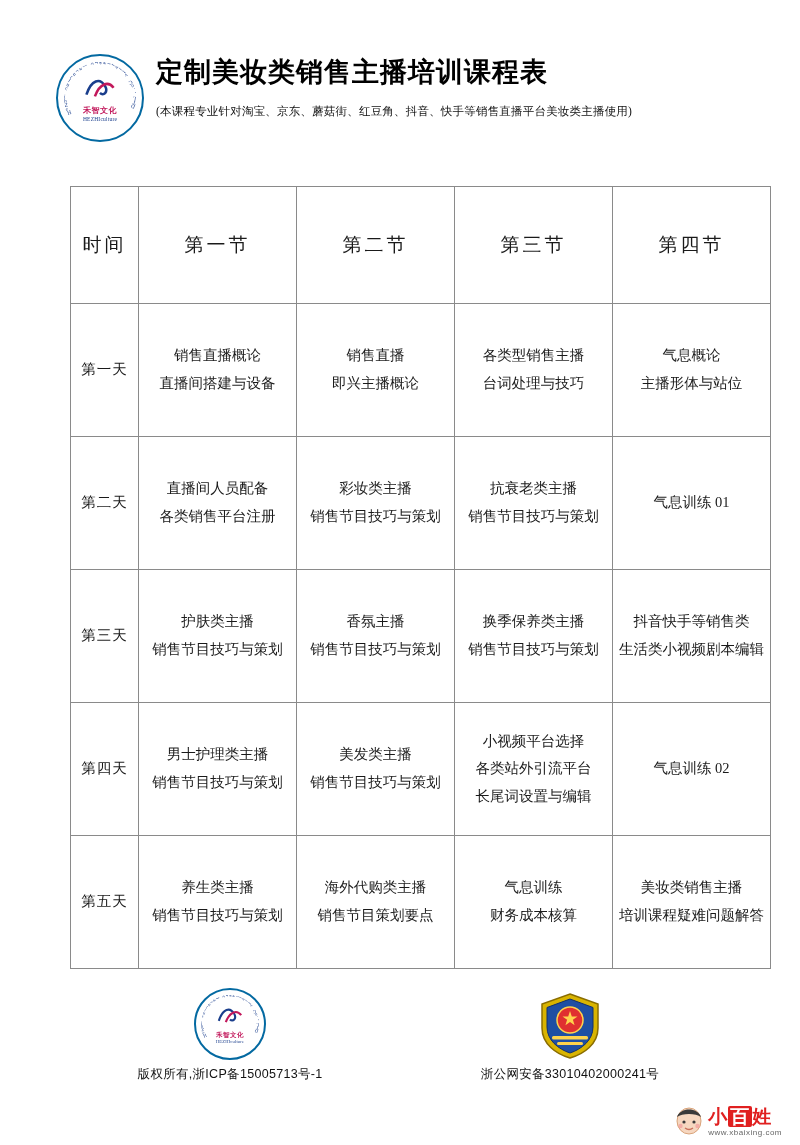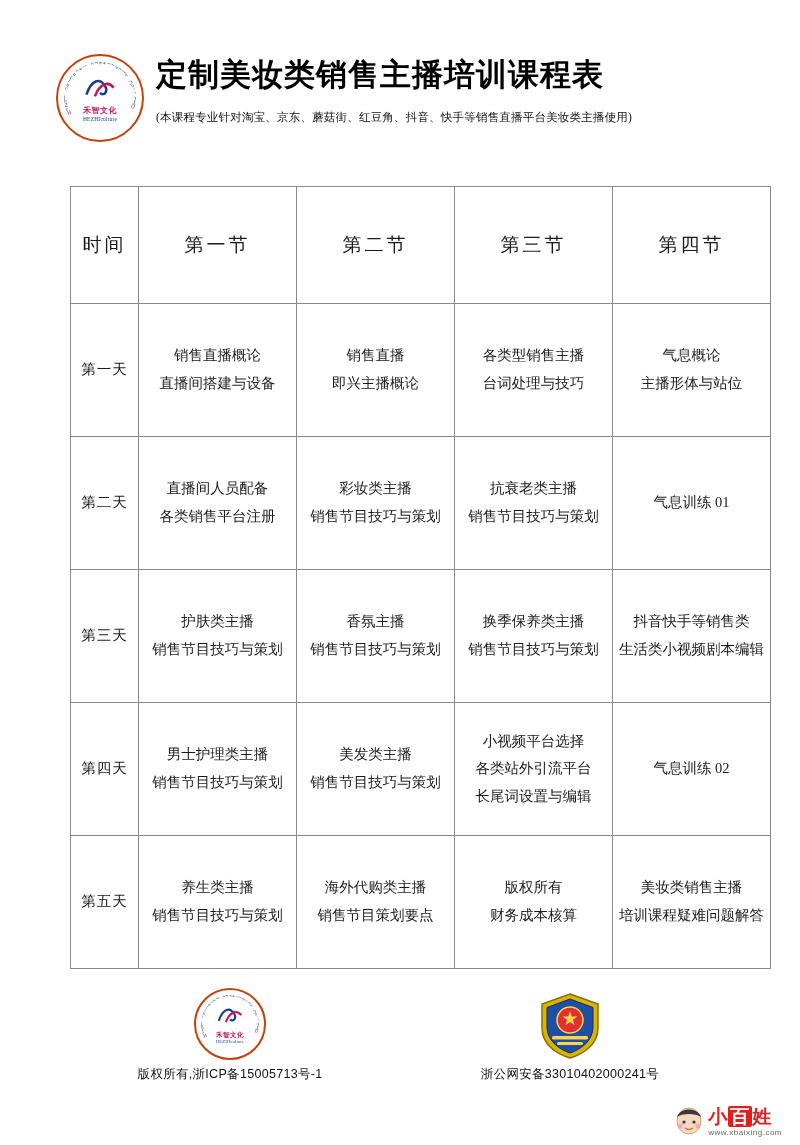--- a/index.html
+++ b/index.html
@@ -28,21 +28,21 @@
     display: flex;
     justify-content: center;
     align-items: flex-start;
     padding-top: 6px;
   }
   .seal {
     position: relative;
     width: 84px;
     height: 84px;
     border-radius: 50%;
-    border: 2px solid #c2410c;
+    border: 2px solid #0369a1;
     background: #ffffff;
     display: flex;
     align-items: center;
     justify-content: center;
   }
   .seal .ring-text {
     position: absolute;
     inset: 0;
     font-size: 5.5px;
     color: #1a3e8c;
@@ -75,21 +75,21 @@
     color: #1a3e8c;
     letter-spacing: 0.2px;
   }
 
   .title-block {
     flex: 1;
     padding-left: 8px;
     padding-top: 6px;
   }
   .doc-title {
-    font-size: 31px;
+    font-size: 27px;
     font-weight: bold;
     letter-spacing: 1px;
     color: #000;
     margin: 0 0 14px 0;
     font-family: "Liberation Sans", "DejaVu Sans", sans-serif;
   }
   .doc-subtitle {
     font-size: 11.5px;
     color: #111;
     margin: 0;
@@ -385,21 +385,21 @@
           <td class="day-cell">第五天</td>
           <td>
             <span class="line">养生类主播</span>
             <span class="line">销售节目技巧与策划</span>
           </td>
           <td>
             <span class="line">海外代购类主播</span>
             <span class="line">销售节目策划要点</span>
           </td>
           <td>
-            <span class="line">版权所有</span>
+            <span class="line">气息训练</span>
             <span class="line">财务成本核算</span>
           </td>
           <td>
             <span class="line">美妆类销售主播</span>
             <span class="line">培训课程疑难问题解答</span>
           </td>
         </tr>
       </tbody>
   </table>
 </div>

